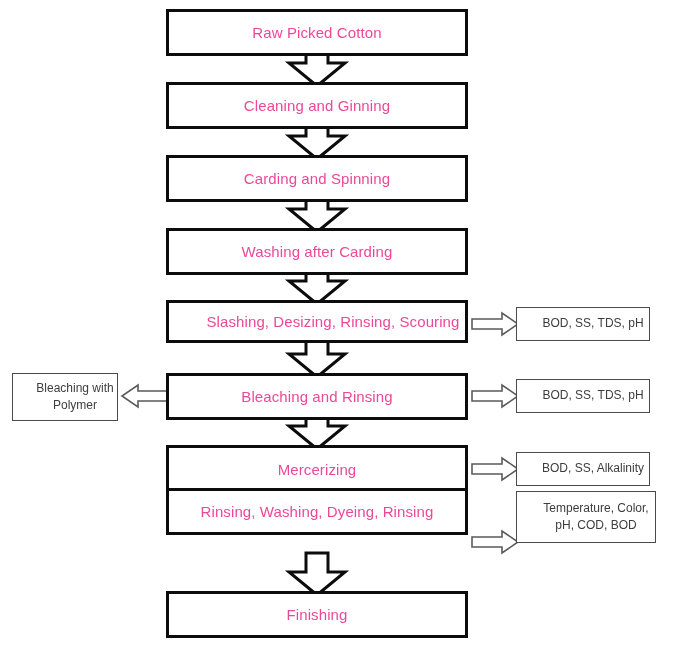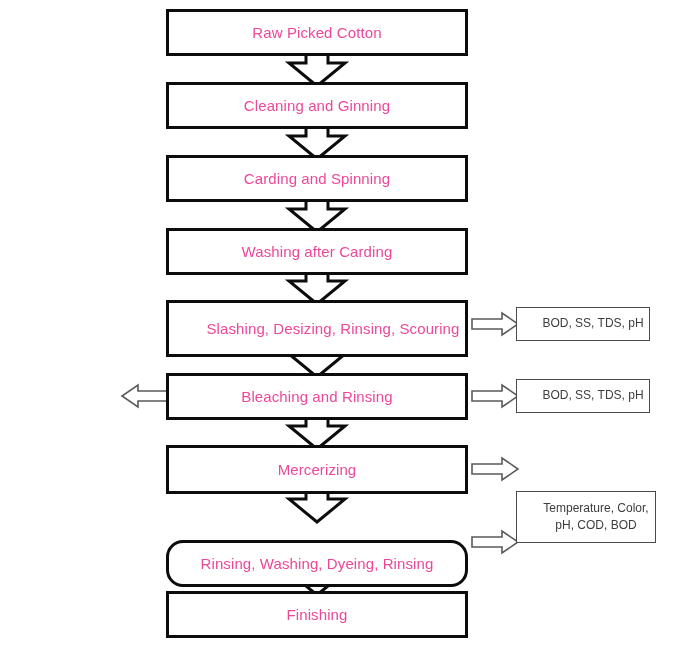--- a/index.html
+++ b/index.html
@@ -100,33 +100,33 @@
   </div>
 
   <div class="main-box" style="top:155px;height:47px;">
     <span class="label">Carding and Spinning</span>
   </div>
 
   <div class="main-box" style="top:228px;height:47px;">
     <span class="label">Washing after Carding</span>
   </div>
 
-  <div class="main-box" style="top:300px;height:57px;padding-left:32px;">
+  <div class="main-box" style="top:300px;height:43px;padding-left:32px;">
     <span class="label">Slashing, Desizing, Rinsing, Scouring</span>
   </div>
 
   <div class="main-box" style="top:373px;height:47px;">
     <span class="label">Bleaching and Rinsing</span>
   </div>
 
   <div class="main-box" style="top:445px;height:49px;">
     <span class="label">Mercerizing</span>
   </div>
 
-  <div class="main-box" style="top:540px;height:47px;border-radius:17px;">
+  <div class="main-box" style="top:488px;height:47px;">
     <span class="label">Rinsing, Washing, Dyeing, Rinsing</span>
   </div>
 
   <div class="main-box" style="top:591px;height:47px;">
     <span class="label">Finishing</span>
   </div>
 
   <div class="arrow arrow-down" style="left:285px;top:48px;">
     <svg viewBox="0 0 64 40" width="64" height="40">
       <path d="M21,-4 L21,15 L4,15 L32,38 L60,15 L43,15 L43,-4 Z"></path>
@@ -195,32 +195,43 @@
     <span class="label">
       <span>BOD, SS, TDS, pH</span>
     </span>
   </div>
 
   <div class="arrow arrow-side thin" style="left:472px;top:456px;">
     <svg viewBox="0 0 48 26" width="48" height="26">
       <path d="M0,8 L30,8 L30,2 L46,13 L30,24 L30,18 L0,18 Z"></path>
     </svg>
   </div>
+  <div class="side-box" style="left:516px;top:452px;width:134px;height:34px;">
+    <span class="label">
+      <span>BOD, SS, Alkalinity</span>
+    </span>
+  </div>
 
   <div class="arrow arrow-side thin" style="left:472px;top:529px;">
     <svg viewBox="0 0 48 26" width="48" height="26">
       <path d="M0,8 L30,8 L30,2 L46,13 L30,24 L30,18 L0,18 Z"></path>
     </svg>
   </div>
   <div class="side-box" style="left:516px;top:491px;width:140px;height:52px;">
     <span class="label">
       <span>Temperature, Color,</span><br>
       <span>pH, COD, BOD</span>
     </span>
   </div>
 
   <div class="arrow arrow-side thin" style="left:122px;top:383px;">
     <svg viewBox="0 0 48 26" width="48" height="26">
       <path d="M46,8 L16,8 L16,2 L0,13 L16,24 L16,18 L46,18 Z"></path>
     </svg>
   </div>
+  <div class="side-box" style="left:12px;top:373px;width:106px;height:48px;">
+    <span class="label">
+      <span>Bleaching with</span><br>
+      <span>Polymer</span>
+    </span>
+  </div>
 
 </div>
 
 </body></html>

